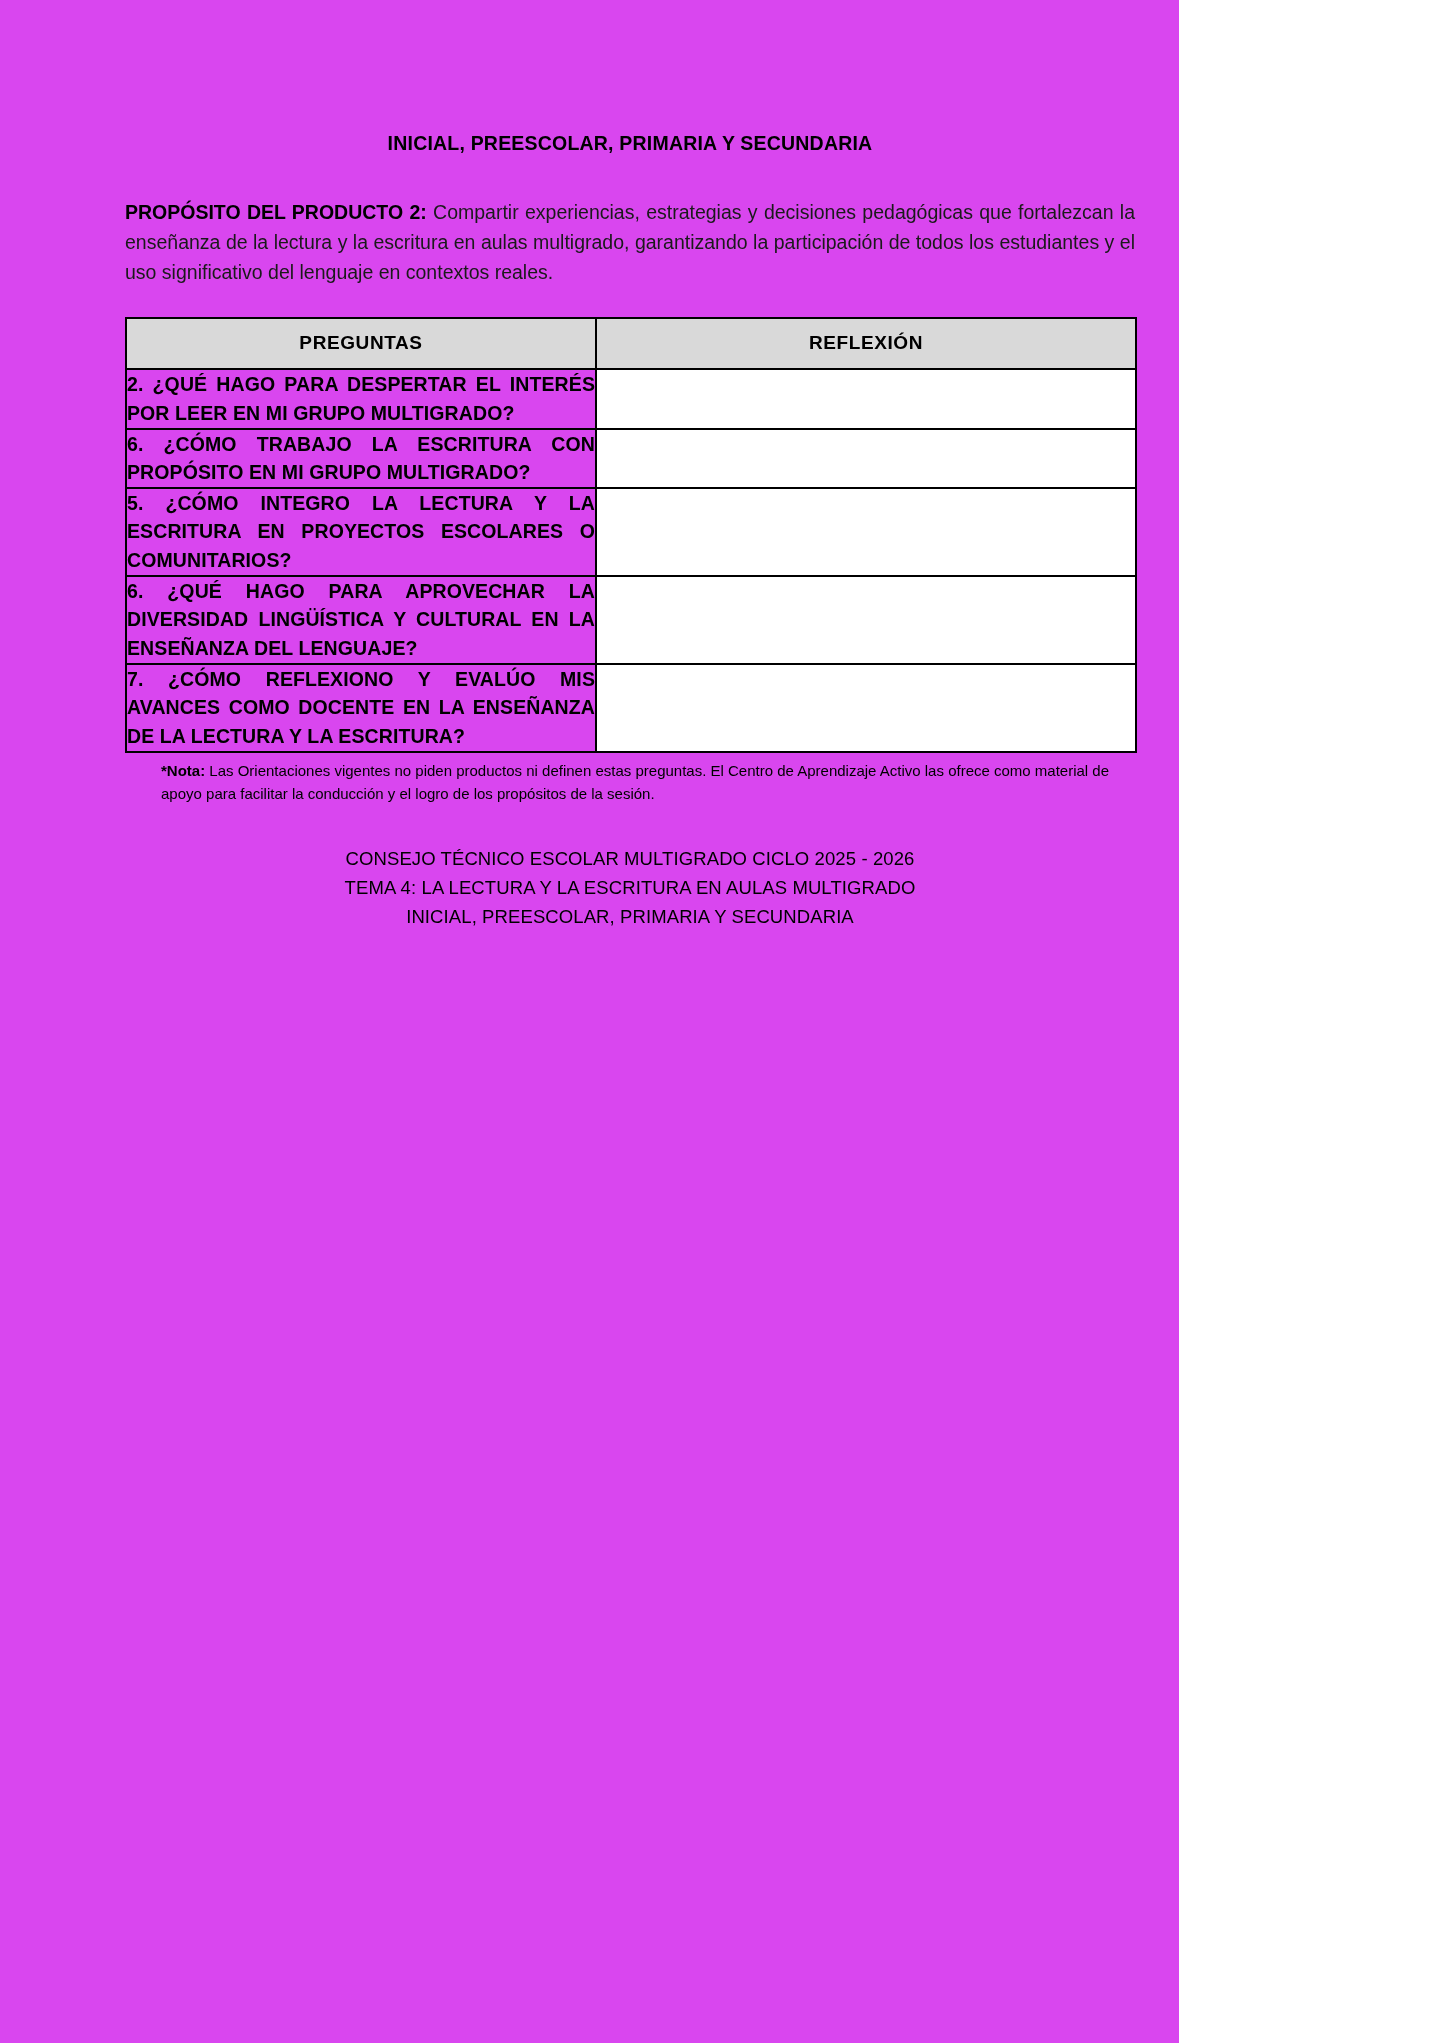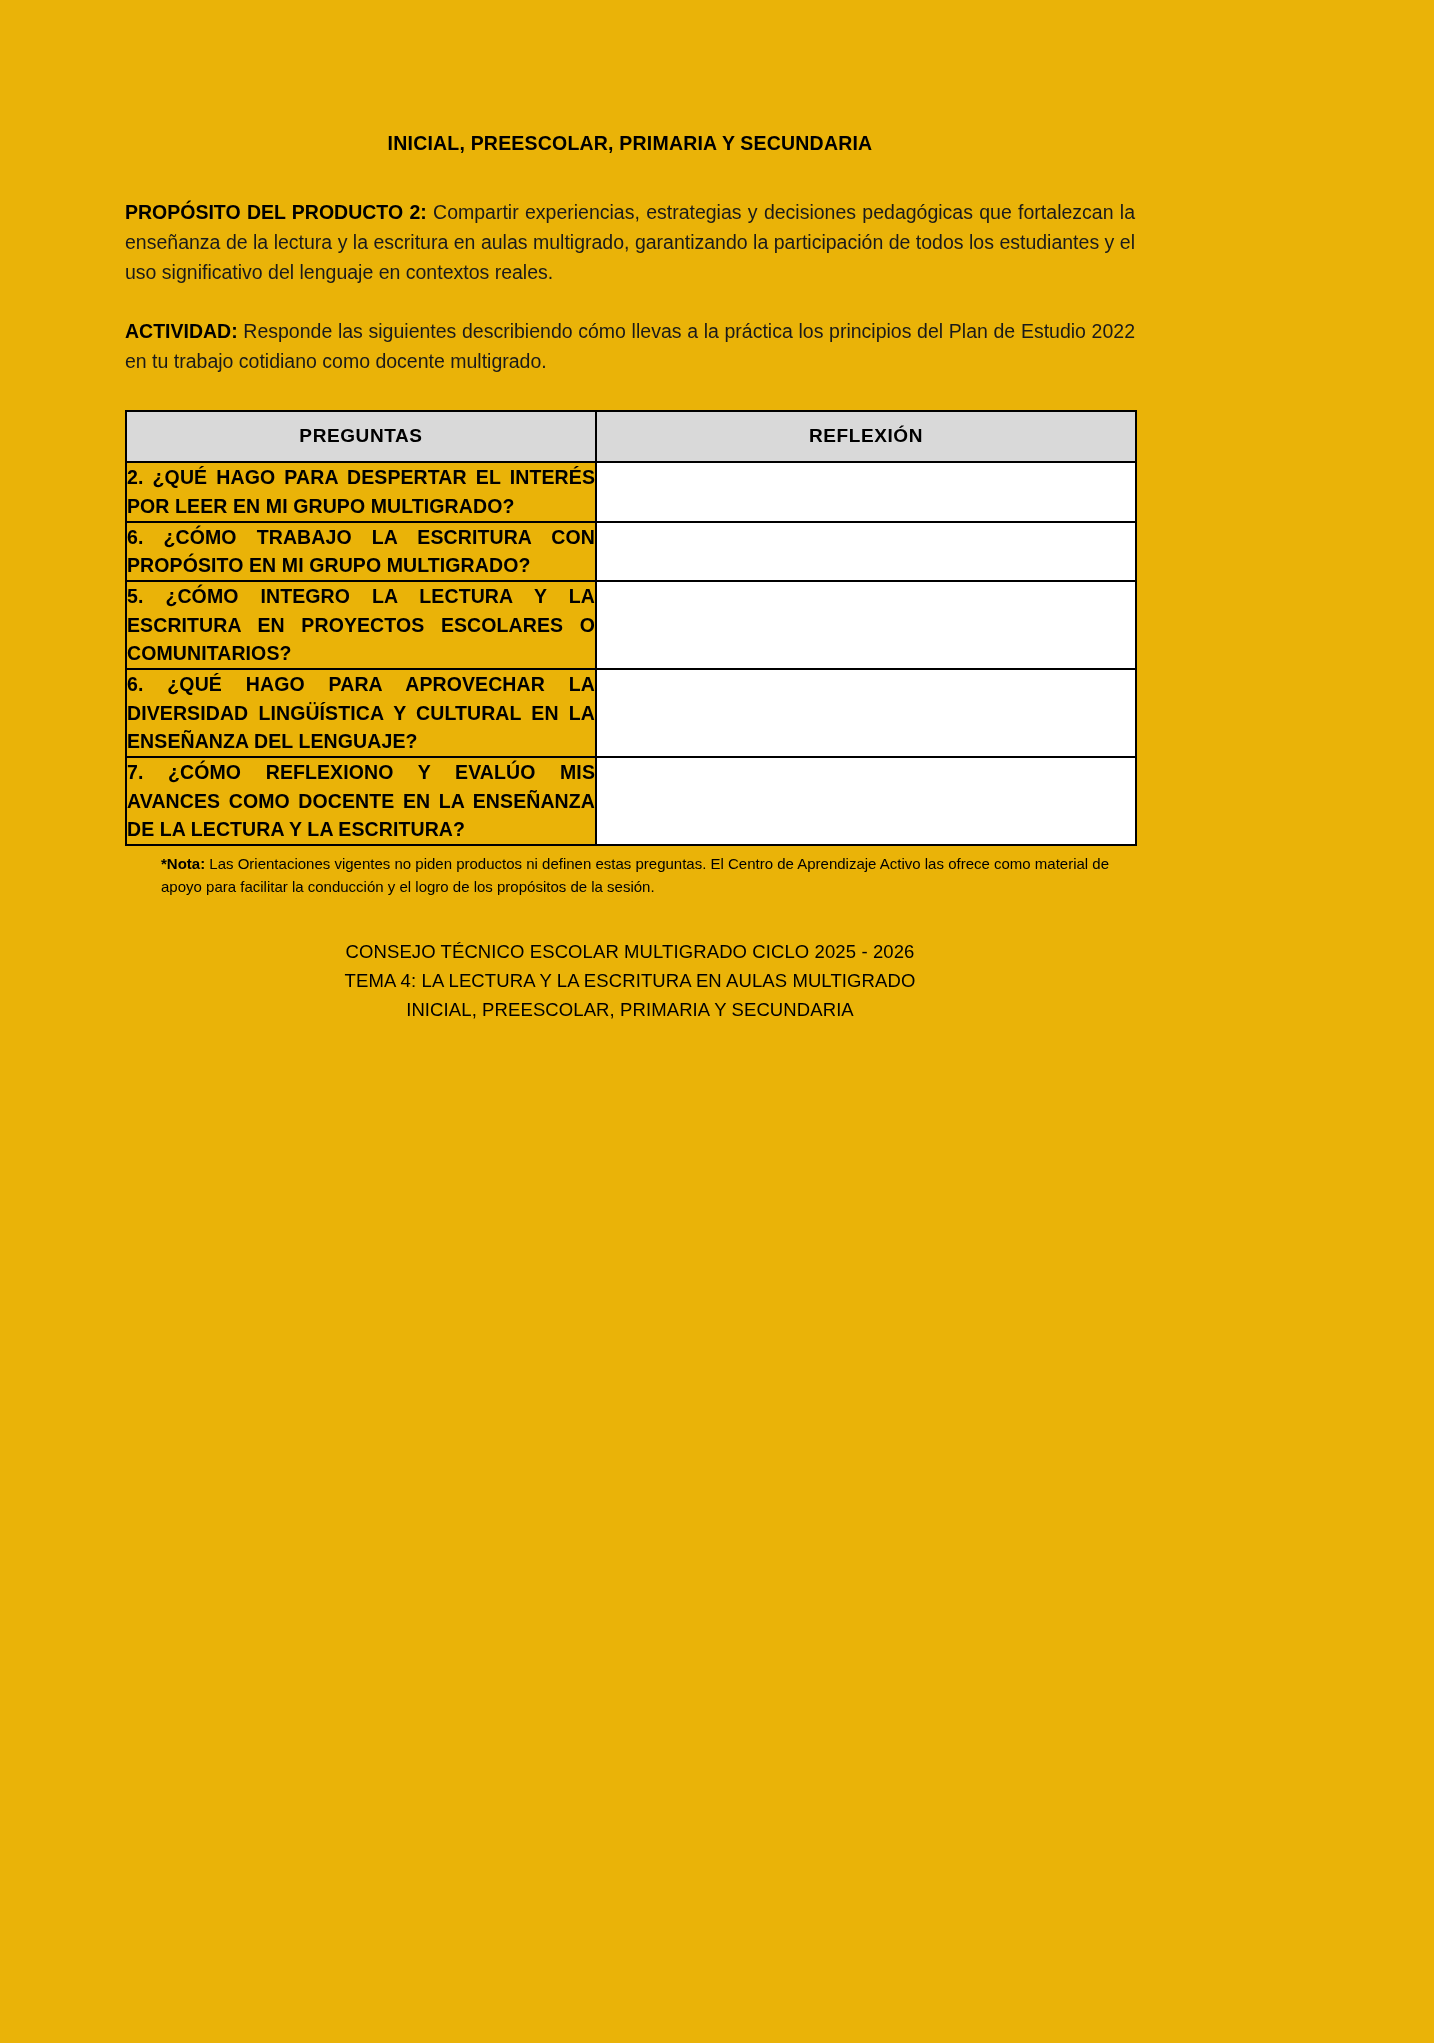--- a/index.html
+++ b/index.html
@@ -9,23 +9,23 @@
   }
   body {
     width: 1445px;
     height: 2043px;
     font-family: "Liberation Sans", sans-serif;
     color: #000000;
     -webkit-font-smoothing: antialiased;
   }
   .page {
     position: relative;
-    width: 1434px;
+    width: 1179px;
     height: 2043px;
-    background: #eab308;
+    background: #d946ef;
     box-sizing: border-box;
     padding: 0;
   }
   .content {
     position: absolute;
     left: 125px;
     top: 130px;
     width: 1010px;
   }
   .doc-title {
@@ -108,21 +108,20 @@
 </head>
 <body>
 
 <div class="page">
   <div class="content">
 
     <div class="doc-title">INICIAL, PREESCOLAR, PRIMARIA Y SECUNDARIA</div>
 
     <p class="para"><span class="lead">PROPÓSITO DEL PRODUCTO 2:</span><span> Compartir experiencias, estrategias y decisiones pedagógicas que fortalezcan la enseñanza de la lectura y la escritura en aulas multigrado, garantizando la participación de todos los estudiantes y el uso significativo del lenguaje en contextos reales.</span></p>
 
-    <p class="para activity"><span class="lead">ACTIVIDAD:</span><span>  Responde las siguientes describiendo cómo llevas a la práctica los principios del Plan de Estudio 2022 en tu trabajo cotidiano como docente multigrado.</span></p>
 
     <table class="qtable">
       <colgroup>
         <col class="c-q">
         <col class="c-r">
       </colgroup>
       <thead>
         <tr>
           <th>PREGUNTAS</th>
           <th>REFLEXIÓN</th>

